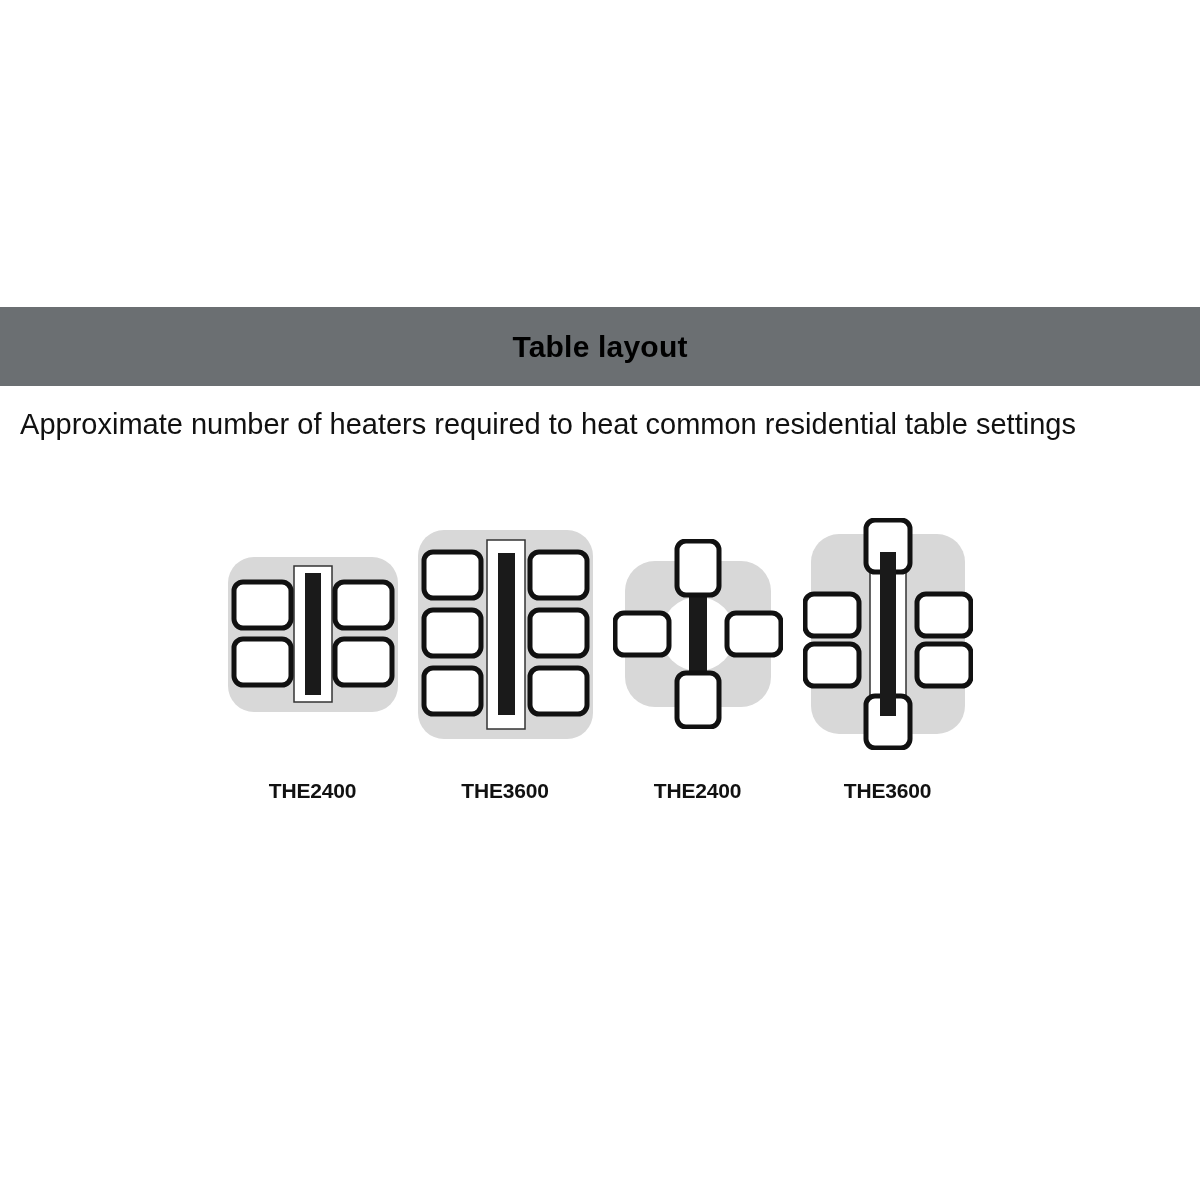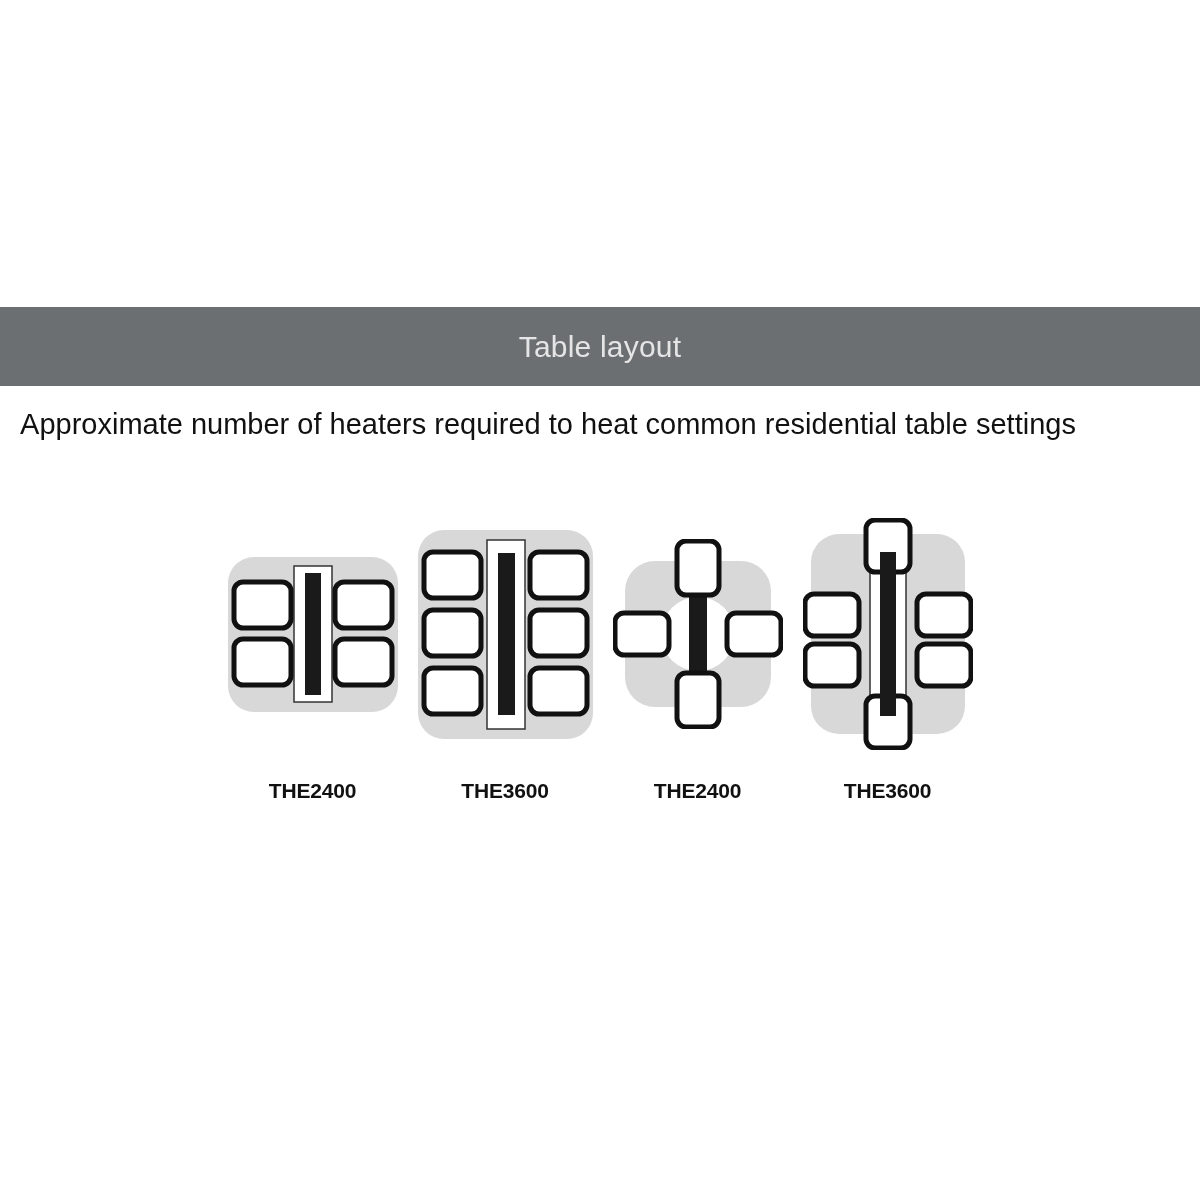--- a/index.html
+++ b/index.html
@@ -16,23 +16,23 @@
     top: 307px;
     left: 0;
     width: 1200px;
     height: 79px;
     background: #6b6f72;
     display: flex;
     align-items: center;
     justify-content: center;
   }
   .header-title {
-    color: #e5e5e5;
+    color: #000000;
     font-size: 30px;
-    font-weight: normal;
+    font-weight: bold;
     letter-spacing: 0.2px;
   }
   .subtitle {
     position: absolute;
     top: 408px;
     left: 0;
     width: 1096px;
     text-align: center;
     font-size: 29px;
     color: #111111;

